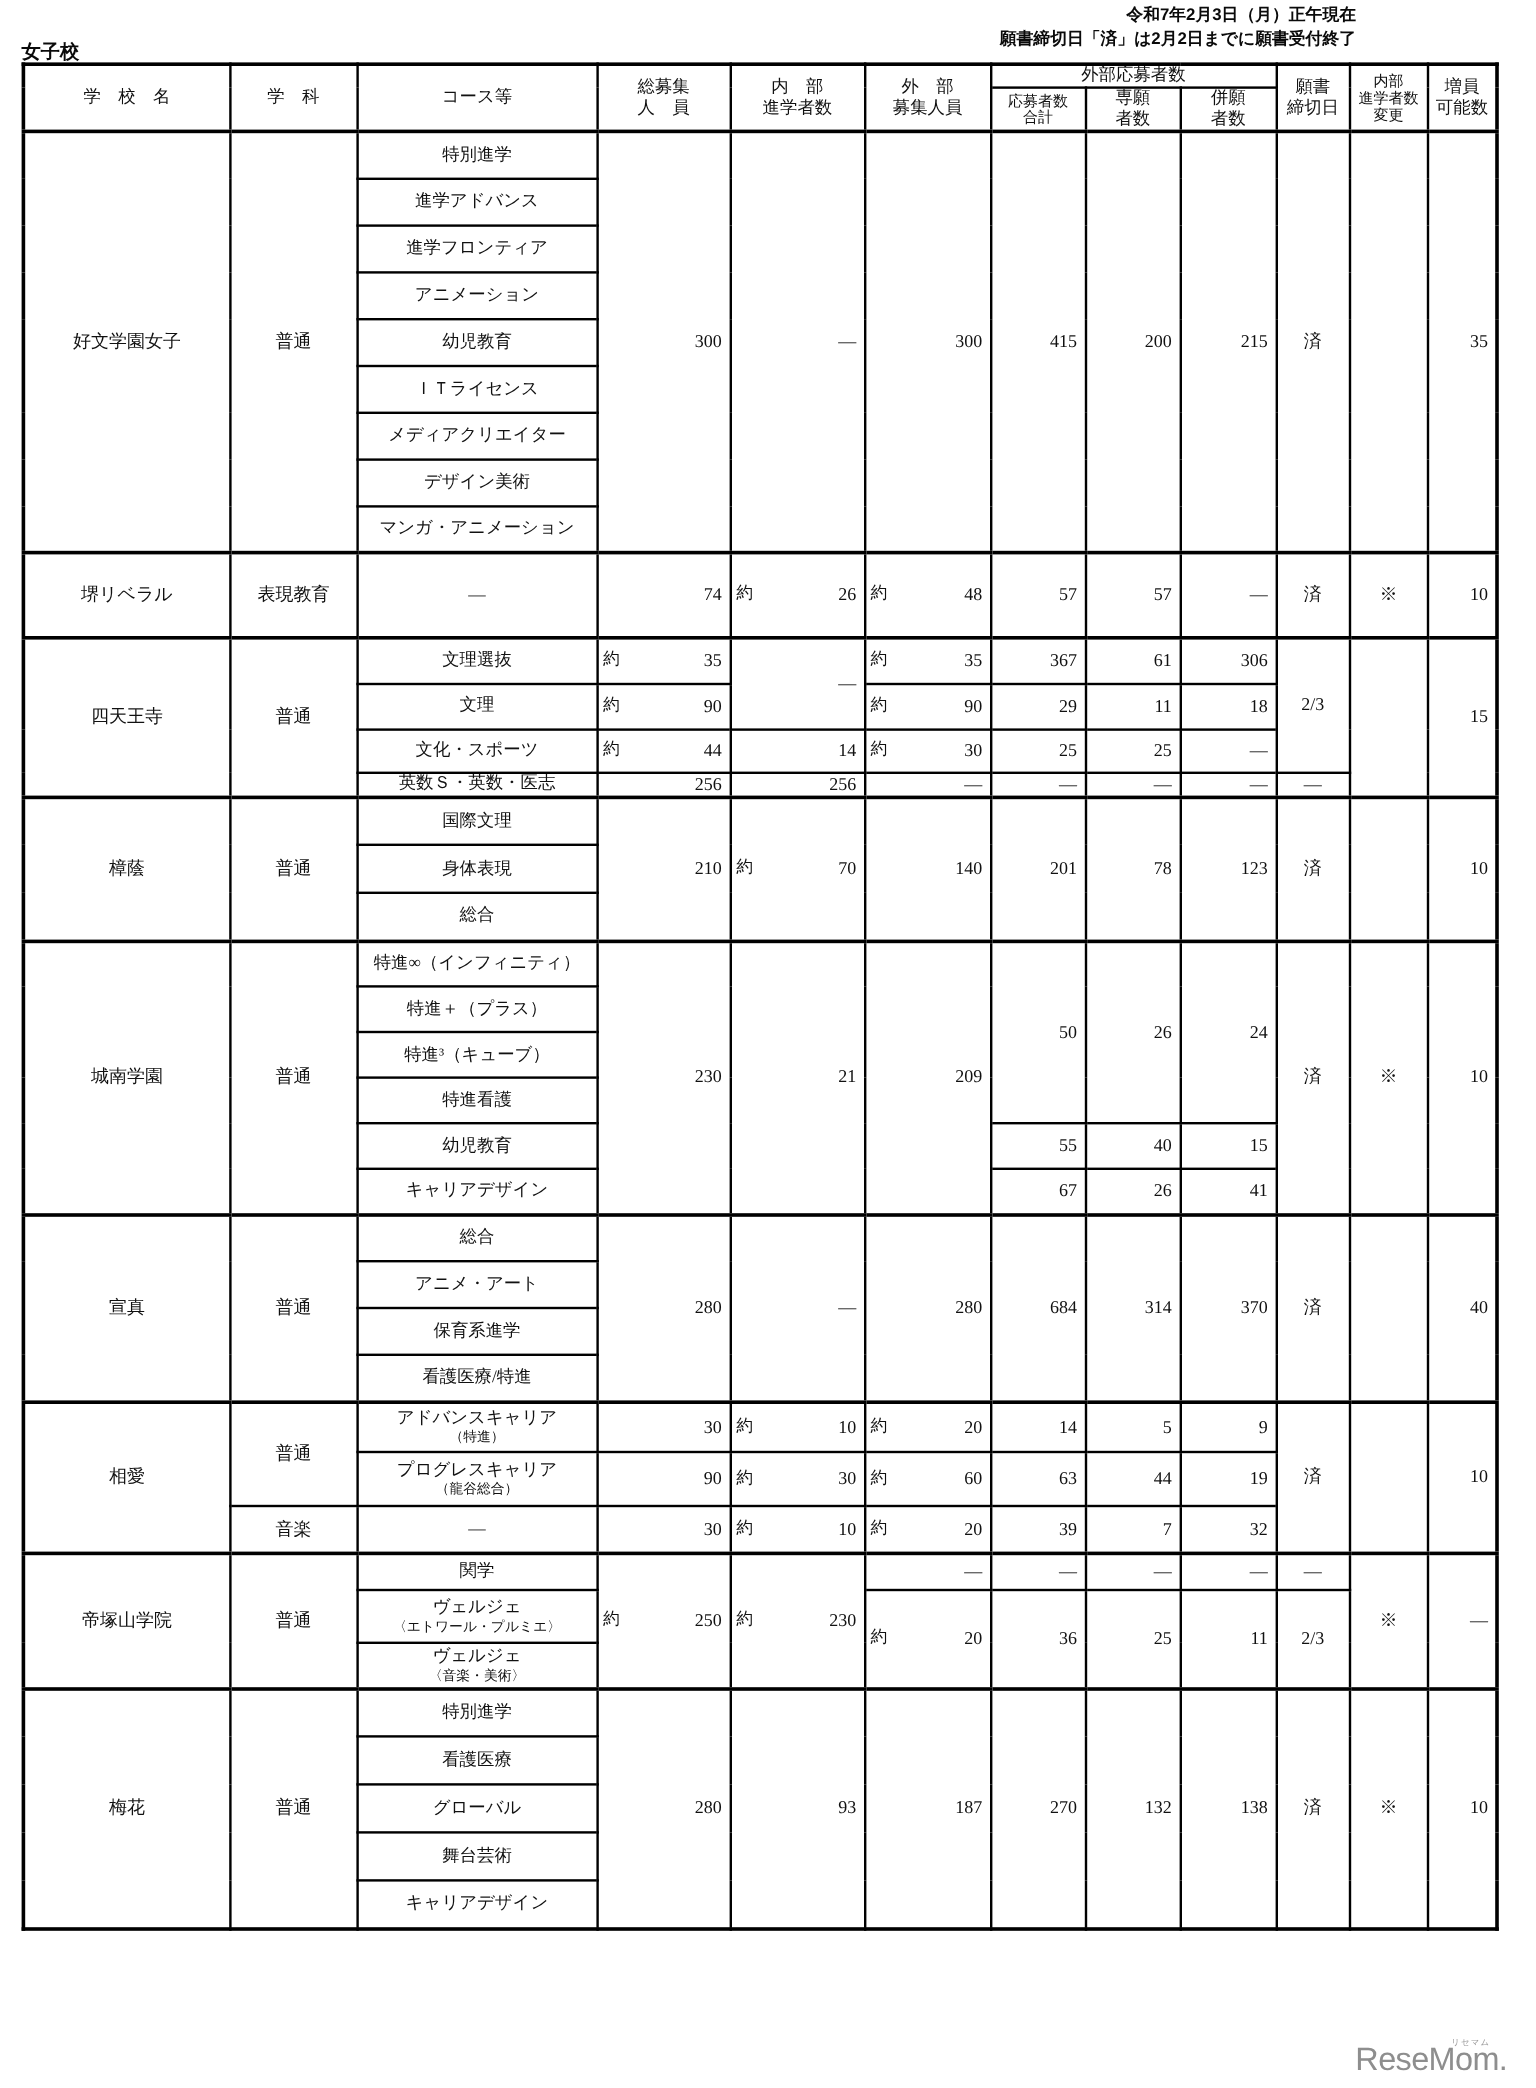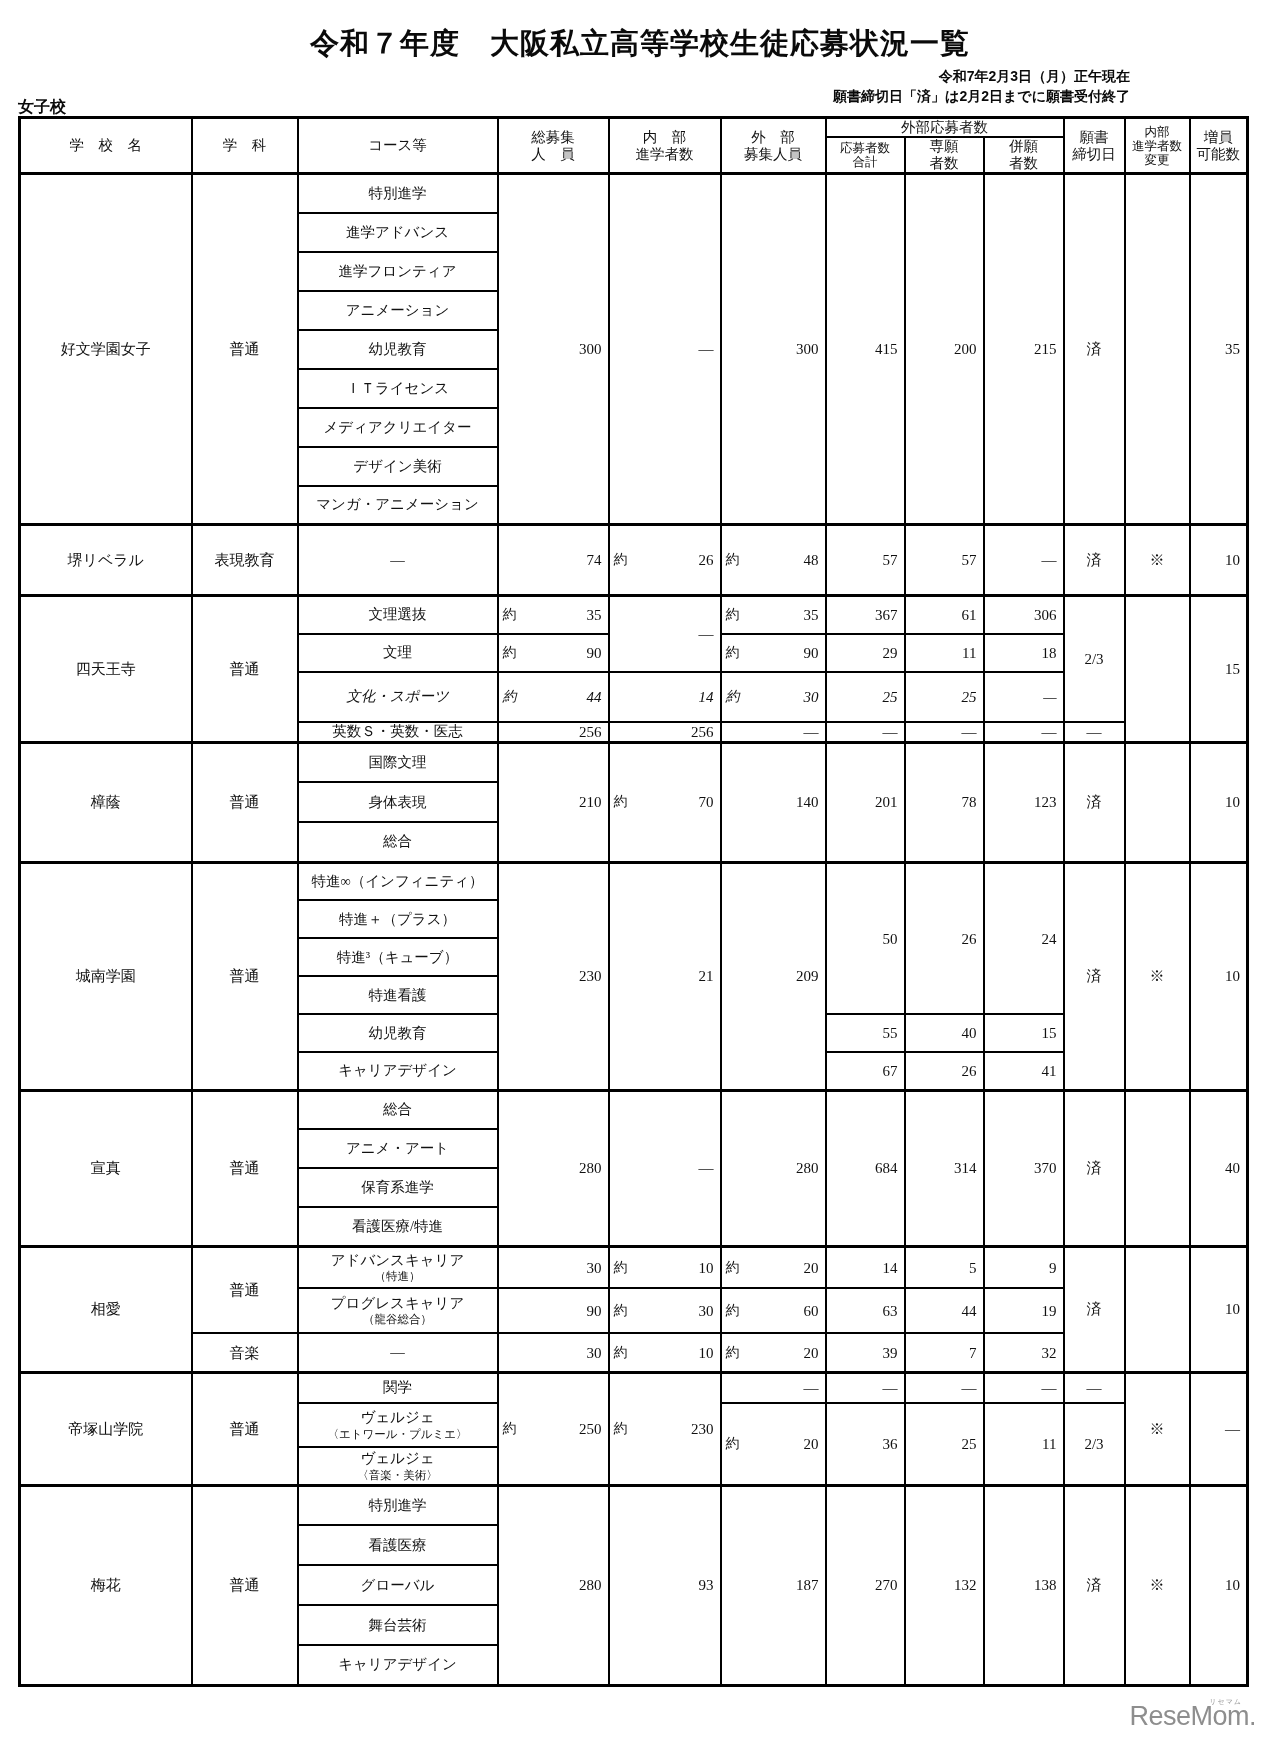--- a/index.html
+++ b/index.html
@@ -68,21 +68,20 @@
   .wm-ruby{
     position:absolute;top:-4px;right:14px;
     font-size:7px;letter-spacing:1px;color:#9a9a9a;
   }
 </style>
 </head>
 <body>
 
 <div class="page">
 
-  <h1 class="page-title">令和７年度　大阪私立高等学校生徒応募状況一覧</h1>
 
   <div class="meta-row">
     <div class="category-label">女子校</div>
     <div class="notes">
       <div>令和7年2月3日（月）正午現在</div>
       <div>願書締切日「済」は2月2日までに願書受付終了</div>
     </div>
   </div>
 
   <table class="app-table">
@@ -197,21 +196,21 @@
           <td rowspan="4" class="num">15</td>
         </tr>
         <tr style="height: 38px;">
           <td class="course">文理</td>
           <td class="num"><span class="approx-mark">約</span><span>90</span></td>
           <td class="num"><span class="approx-mark">約</span><span>90</span></td>
           <td class="num">29</td>
           <td class="num">11</td>
           <td class="num">18</td>
         </tr>
-        <tr style="height: 50px; font-style: italic;">
+        <tr style="height: 36px;">
           <td class="course">文化・スポーツ</td>
           <td class="num"><span class="approx-mark">約</span><span>44</span></td>
           <td class="num">14</td>
           <td class="num"><span class="approx-mark">約</span><span>30</span></td>
           <td class="num">25</td>
           <td class="num">25</td>
           <td class="num">—</td>
         </tr>
         <tr style="height: 20px;">
           <td class="course">英数Ｓ・英数・医志</td>

